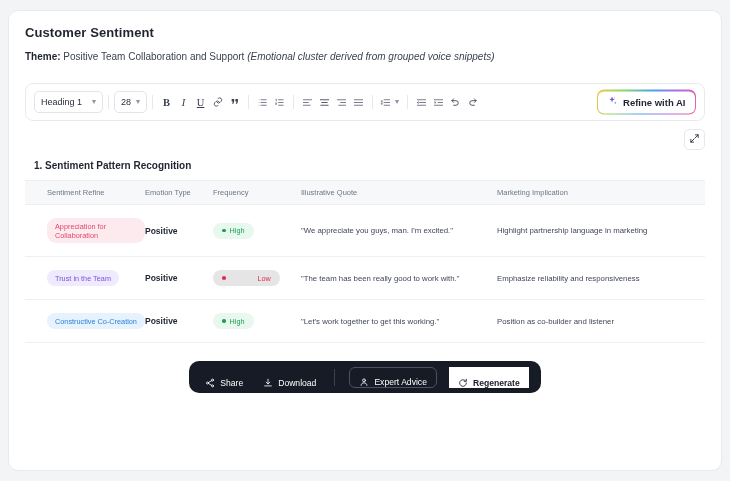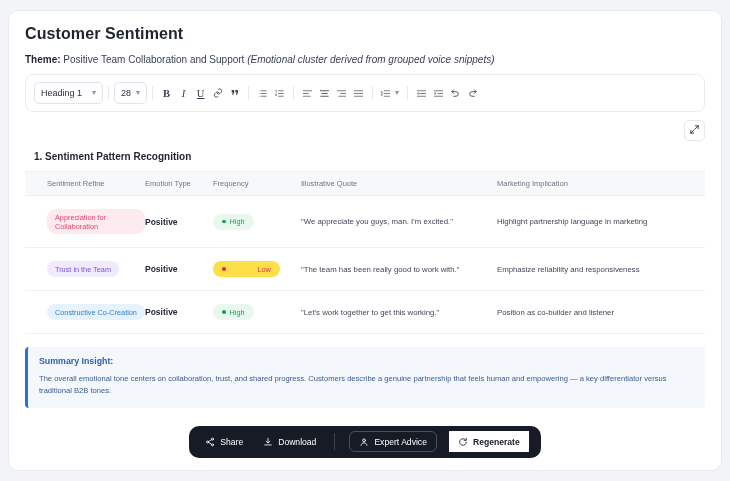--- a/index.html
+++ b/index.html
@@ -17,24 +17,24 @@
     border-radius: 10px;
     width: 714px;
     height: 461px;
     padding: 14px 16px 0 16px;
     position: relative;
     overflow: hidden;
   }
 
   
   .doc-title {
-    font-size: 16px; font-weight: bold; color: #1f2430;
+    font-size: 13px; font-weight: bold; color: #1f2430;
     letter-spacing: .1px; margin-bottom: 11px;
   }
-  .theme-line { font-size: 10px; color: #3c4252; margin-bottom: 9px; }
+  .theme-line { font-size: 10px; color: #3c4252; margin-bottom: 21px; }
   .theme-line .lbl { font-weight: bold; color: #1f2430; }
   .theme-line .ital { font-style: italic; color: #3c4252; }
 
   
   .toolbar {
     border: 1px solid #e8eaee;
     border-radius: 8px;
     height: 38px;
     display: flex; align-items: center;
     padding: 0 8px;
@@ -110,21 +110,21 @@
   .chip-purple{ background: #efeafd; color: #7b52e0; }
   .chip-blue  { background: #e6f2fd; color: #2b82d4; }
 
   .freq {
     display: inline-flex; align-items: center; gap: 4px;
     border-radius: 9px; padding: 3.5px 9px; font-size: 7.3px; font-weight: 500;
   }
   .freq .dot { width: 3.5px; height: 3.5px; border-radius: 50%; }
   .freq-high { background: #e8f8ee; color: #1aa053; }
   .freq-high .dot { background: #1aa053; }
-  .freq-low { background: #fde047; color: #e0304e; gap: 32px; }
+  .freq-low { background: #e5e5e5; color: #e0304e; gap: 32px; }
   .freq-low .dot { background: #e0304e; }
 
   
   .summary {
     margin-top: 13px;
     background: #f4f8fd;
     border-left: 3px solid #2f6fd0;
     border-radius: 4px;
     padding: 9px 12px 11px 11px;
   }
@@ -132,21 +132,21 @@
   .summary p { font-size: 7.6px; color: #3a5b92; line-height: 1.55; }
 
   
   .actionbar-wrap { display: flex; justify-content: center; margin-top: 18px; }
   .actionbar {
     background: #161b26; border-radius: 10px;
     height: 32px; display: flex; align-items: center;
     padding: 0 12px; gap: 12px;
   }
   .abtn {
-    display: flex; align-items: center; gap: 5px;
+    display: flex; align-items: flex-end; gap: 5px;
     font-size: 8.6px; color: #ffffff; font-weight: 500;
     padding: 0 4px; height: 21px;
   }
   .abtn.outline {
     border: 1px solid #4a5161; border-radius: 6px; padding: 0 9px;
   }
   .abtn.solid {
     background: #ffffff; color: #161b26; border-radius: 0; padding: 0 9px;
     font-weight: bold;
   }
@@ -263,20 +263,32 @@
             <path d="M8 4L4 8l4 4"></path>
           </svg>
       </div>
       <div class="tbtn">
         <svg width="11" height="11" viewBox="0 0 24 24" fill="none" stroke="#454b5c" stroke-width="2" stroke-linecap="round" stroke-linejoin="round">
             <path d="M20 8h-9a5 5 0 0 0 0 10h5"></path>
             <path d="M16 4l4 4-4 4"></path>
           </svg>
       </div>
 
+      <div class="refine-wrap">
+        <div class="refine">
+          <span>
+            <svg width="11" height="11" viewBox="0 0 24 24" fill="none">
+                <path d="M11 2l1.8 4.6L17 8.5l-4.2 1.9L11 15l-1.8-4.6L5 8.5l4.2-1.9z" fill="#7b5ce0"></path>
+                <path d="M18 13l.9 2.2 2.1.9-2.1.9-.9 2.2-.9-2.2-2.1-.9 2.1-.9z" fill="#3fa9e0"></path>
+                <circle cx="16.5" cy="5" r="1.1" fill="#f0a33c"></circle>
+              </svg>
+          </span>
+          <span>Refine with AI</span>
+        </div>
+      </div>
     </div>
 
     <div class="expand-row">
       <div class="expand-btn">
         <span>
           <svg width="11" height="11" viewBox="0 0 24 24" fill="none" stroke="#2b303c" stroke-width="2" stroke-linecap="round" stroke-linejoin="round">
               <path d="M14 4h6v6"></path>
               <path d="M10 20H4v-6"></path>
               <path d="M20 4l-7 7"></path>
               <path d="M4 20l7-7"></path>
@@ -331,24 +343,20 @@
           <td><span class="freq freq-high">
                 <span class="dot"></span>
                 <span>High</span>
               </span></td>
           <td class="quote">"Let's work together to get this working."</td>
           <td class="implication">Position as co-builder and listener</td>
         </tr>
       </tbody>
     </table>
 
-    <div class="summary">
-      <h4>Summary Insight:</h4>
-      <p>The overall emotional tone centers on collaboration, trust, and shared progress. Customers describe a genuine partnership that feels human and empowering — a key differentiator versus traditional B2B tones.</p>
-    </div>
 
     <div class="actionbar-wrap">
       <div class="actionbar">
         <div class="abtn">
           <span>
             <svg width="10" height="10" viewBox="0 0 24 24" fill="none" stroke="#fff" stroke-width="2" stroke-linecap="round">
                 <circle cx="18" cy="5" r="2.4"></circle>
                 <circle cx="6" cy="12" r="2.4"></circle>
                 <circle cx="18" cy="19" r="2.4"></circle>
                 <path d="M8.2 10.9l7.6-4.4M8.2 13.1l7.6 4.4"></path>

